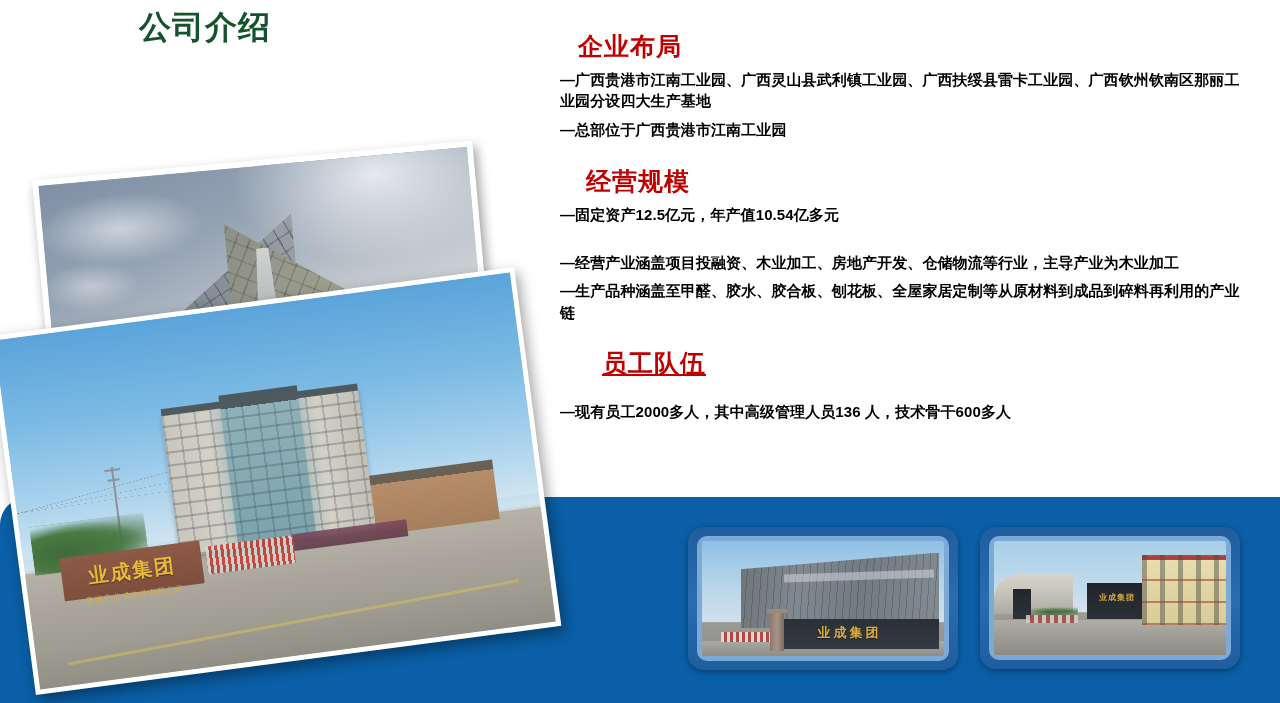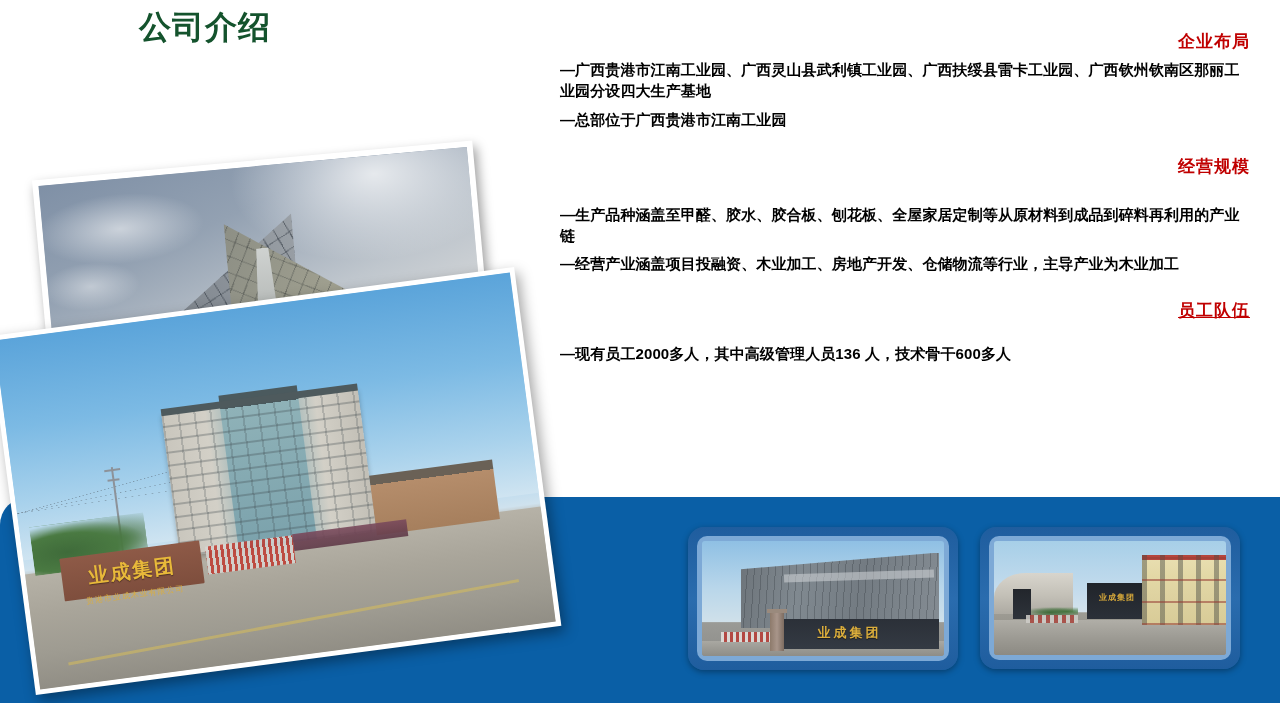--- a/index.html
+++ b/index.html
@@ -259,25 +259,24 @@
     position: absolute;
     left: 560px;
     top: 30px;
     width: 690px;
     z-index: 6;
   }
   .section { margin-bottom: 0; }
   .sec-head {
     color: #C00000;
     font-weight: bold;
-    font-size: 17px;
+    font-size: 25px;
     letter-spacing: 1px;
     margin: 0 0 6px 18px;
     white-space: nowrap;
-    text-align: right;
   }
   .sec-head.indent-2 { margin-left: 26px; }
   .sec-head.indent-3 { margin-left: 28px; }
   .sec-head.indent-4 { margin-left: 42px; text-decoration: underline; }
   .bullet {
     font-size: 15px;
     font-weight: bold;
     color: #000000;
     line-height: 1.42;
     margin: 0 0 7px 0;
@@ -434,27 +433,28 @@
     <div class="section">
       <div class="sec-head">企业布局</div>
       <p class="bullet">—广西贵港市江南工业园、广西灵山县武利镇工业园、广西扶绥县雷卡工业园、广西钦州钦南区那丽工业园分设四大生产基地</p>
       <p class="bullet">—总部位于广西贵港市江南工业园</p>
     </div>
 
     <div class="gap-a"></div>
 
     <div class="section">
       <div class="sec-head indent-2">经营规模</div>
+      <p class="bullet">—固定资产12.5亿元，年产值10.54亿多元</p>
     </div>
 
     <div class="gap-b"></div>
 
     <div class="section">
+      <p class="bullet">—经营产业涵盖项目投融资、木业加工、房地产开发、仓储物流等行业，主导产业为木业加工</p>
       <p class="bullet">—生产品种涵盖至甲醛、胶水、胶合板、刨花板、全屋家居定制等从原材料到成品到碎料再利用的产业链</p>
-      <p class="bullet">—经营产业涵盖项目投融资、木业加工、房地产开发、仓储物流等行业，主导产业为木业加工</p>
     </div>
 
     <div class="gap-c"></div>
 
     <div class="section">
       <div class="sec-head indent-4">员工队伍</div>
       <div class="gap-d"></div>
       <p class="bullet">—现有员工2000多人，其中高级管理人员136 人，技术骨干600多人</p>
     </div>
 

